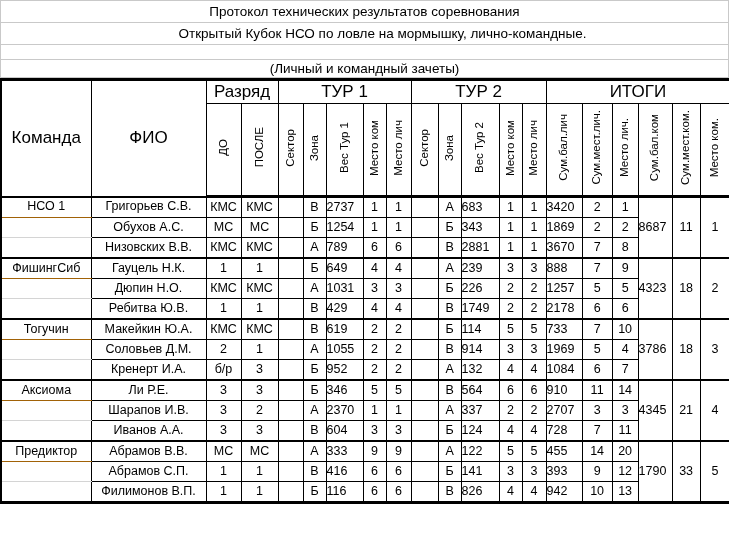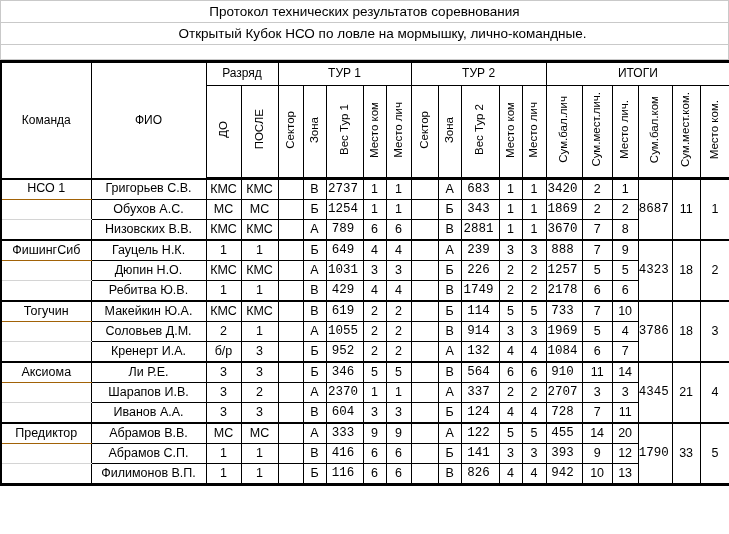--- a/index.html
+++ b/index.html
@@ -20,45 +20,46 @@
   
   table.proto {
     border-collapse:collapse; table-layout:fixed; width:729px;
     border:2px solid #000; border-top:3px solid #000; border-bottom:3px solid #000;
   }
   .proto th, .proto td {
     border:1px solid #000; padding:0; font-weight:normal;
     overflow:hidden; white-space:nowrap; text-align:center; vertical-align:middle;
     font-size:12.5px; line-height:1.1;
   }
-  tr.hdr1 { height:24px; } tr.hdr1 th { font-size:12px; }
+  tr.hdr1 { height:24px; } tr.hdr1 th { font-size:17px; }
   tr.hdr2 { height:93px; }
   tr.hdr2 th { border-bottom:3px solid #000; }
   th.corner { font-size:13px;margin-left:12px; }
   .vt {
     writing-mode:vertical-rl; transform:rotate(180deg);
     display:inline-block; font-size:11.5px; white-space:nowrap; line-height:1;
   }
   tbody tr { height:20px; }
   tbody td { height:19px; }
-  td.num { text-align:center; padding-right:3px;font-family:Liberation Mono, monospace; }
+  td.num { text-align:left; padding-right:3px; }
   tr.gstart td { border-top:2px solid #000; }
   td.team-top { border-bottom:1px solid #a16207; }
   td.team-mid { border-top:1px solid #d4d4d4; border-bottom:1px solid #d4d4d4; }
   td.team-bot { border-top:1px solid #d4d4d4; }
 </style>
 </head>
 <body>
 
 <div class="sheet">
 
   <div class="titles">
     <div class="trow h1">Протокол технических результатов соревнования</div>
     <div class="trow h2">Открытый Кубок НСО по ловле на мормышку, лично-командные.</div>
     <div class="trow h3"></div>
+    <div class="trow h5">(Личный и командный зачеты)</div>
   </div>
 
   <table class="proto">
     <colgroup>
       <col style="width:90px">
         <col style="width:115px">
       <col style="width:35px">
         <col style="width:37px">
       <col style="width:25px">
         <col style="width:23px">

